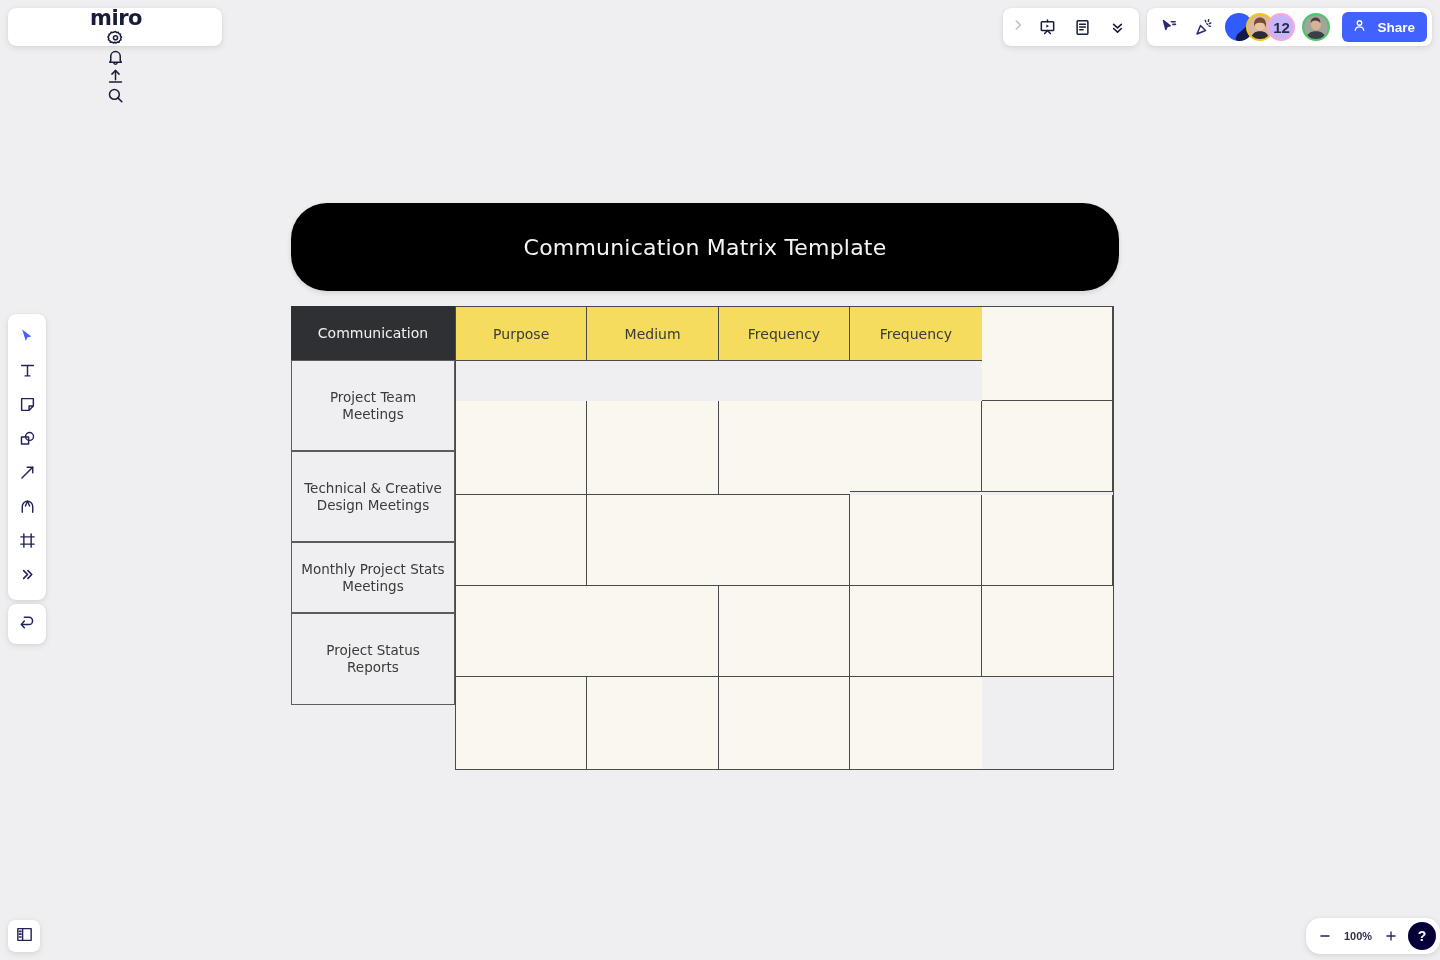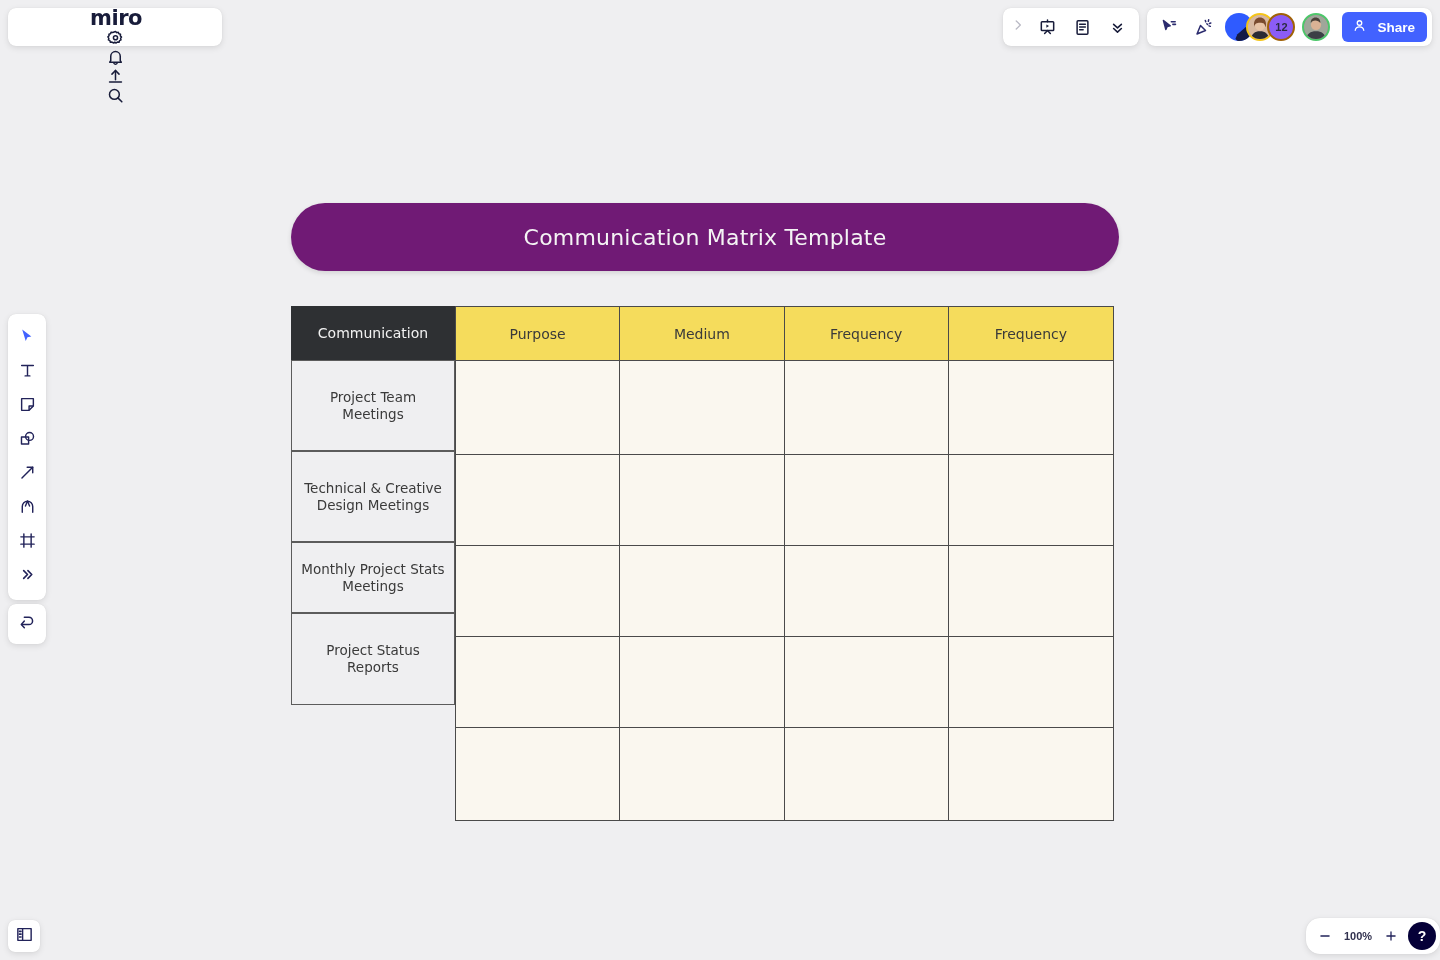--- a/index.html
+++ b/index.html
@@ -59,22 +59,22 @@
   .av-blue::after {
     content: ""; position: absolute; right: -2px; bottom: -2px;
     width: 22px; height: 22px; border-radius: 50%;
     background: #141A45;
     clip-path: polygon(100% 0, 100% 100%, 0 100%, 18% 60%, 55% 28%);
   }
   .av-ring { border: 2.5px solid #F5C518; background: #C9A68C; margin-right: -7px; z-index: 2; }
   .av-ring2 { border: 2.5px solid #4CC76A; background: #8A8478; margin-left: 7px; z-index: 1; }
   .av-face { position: absolute; inset: 0; }
   .av-count {
-    background: #8b5cf6; border: 2px solid #a16207; z-index: 3;
-    font-family: "Liberation Sans", sans-serif; font-size: 11px; font-weight: 700; color: #2B2B45;
+    background: #c4b5fd; border: 2px solid #f9a8d4; z-index: 3;
+    font-family: "Liberation Sans", sans-serif; font-size: 15px; font-weight: 700; color: #2B2B45;
   }
   .share-btn {
     margin-left: 10px;
     height: 30px; background: #4262FF; color: #fff;
     border-radius: 6px; display: flex; align-items: center; gap: 10px;
     padding: 0 12px 0 10px; font-size: 13.5px; font-weight: 700; cursor: pointer;
     font-family: "Liberation Sans", sans-serif;
   }
 
   
@@ -117,22 +117,22 @@
   .help-btn {
     width: 28px; height: 28px; border-radius: 50%; background: #050038;
     color: #fff; font-size: 14px; font-weight: 700;
     display: flex; align-items: center; justify-content: center; cursor: pointer;
     margin-left: 4px;
   }
 
   
   .title-pill {
     position: absolute; left: 291px; top: 203px;
-    width: 828px; height: 68px;
-    background: #701a75; border-radius: 36px;
+    width: 828px; height: 88px;
+    background: #000000; border-radius: 36px;
     display: flex; align-items: center; justify-content: center;
     box-shadow: 0 2px 5px rgba(0,0,0,.12);
     cursor: pointer;
   }
   .title-pill span {
     color: #F4F4F4; font-size: 22px; letter-spacing: .2px;
     font-family: "DejaVu Sans", sans-serif;
   }
 
   .matrix { position: absolute; left: 291px; top: 306px; }
@@ -150,21 +150,21 @@
     text-align: center; color: #3A3A3A; font-size: 13.5px; line-height: 1.25;
     padding: 4px 8px; font-family: "DejaVu Sans", sans-serif;
     cursor: pointer;
   }
 
   .grid {
     position: absolute; left: 164px; top: 0px;
     width: 659px;
     border: 1.4px solid #4A4A4A;
     display: grid;
-    grid-template-columns: repeat(4, 1fr);
+    grid-template-columns: repeat(5, 1fr);
   }
   .g-head {
     background: #F5DC5C; height: 54px;
     display: flex; align-items: center; justify-content: center;
     font-size: 14px; color: #3A3A3A; font-family: "DejaVu Sans", sans-serif;
     border-right: 1.4px solid #4A4A4A; border-bottom: 1.4px solid #4A4A4A;
     cursor: pointer;
   }
   .g-cell {
     background: #FAF7EF;

